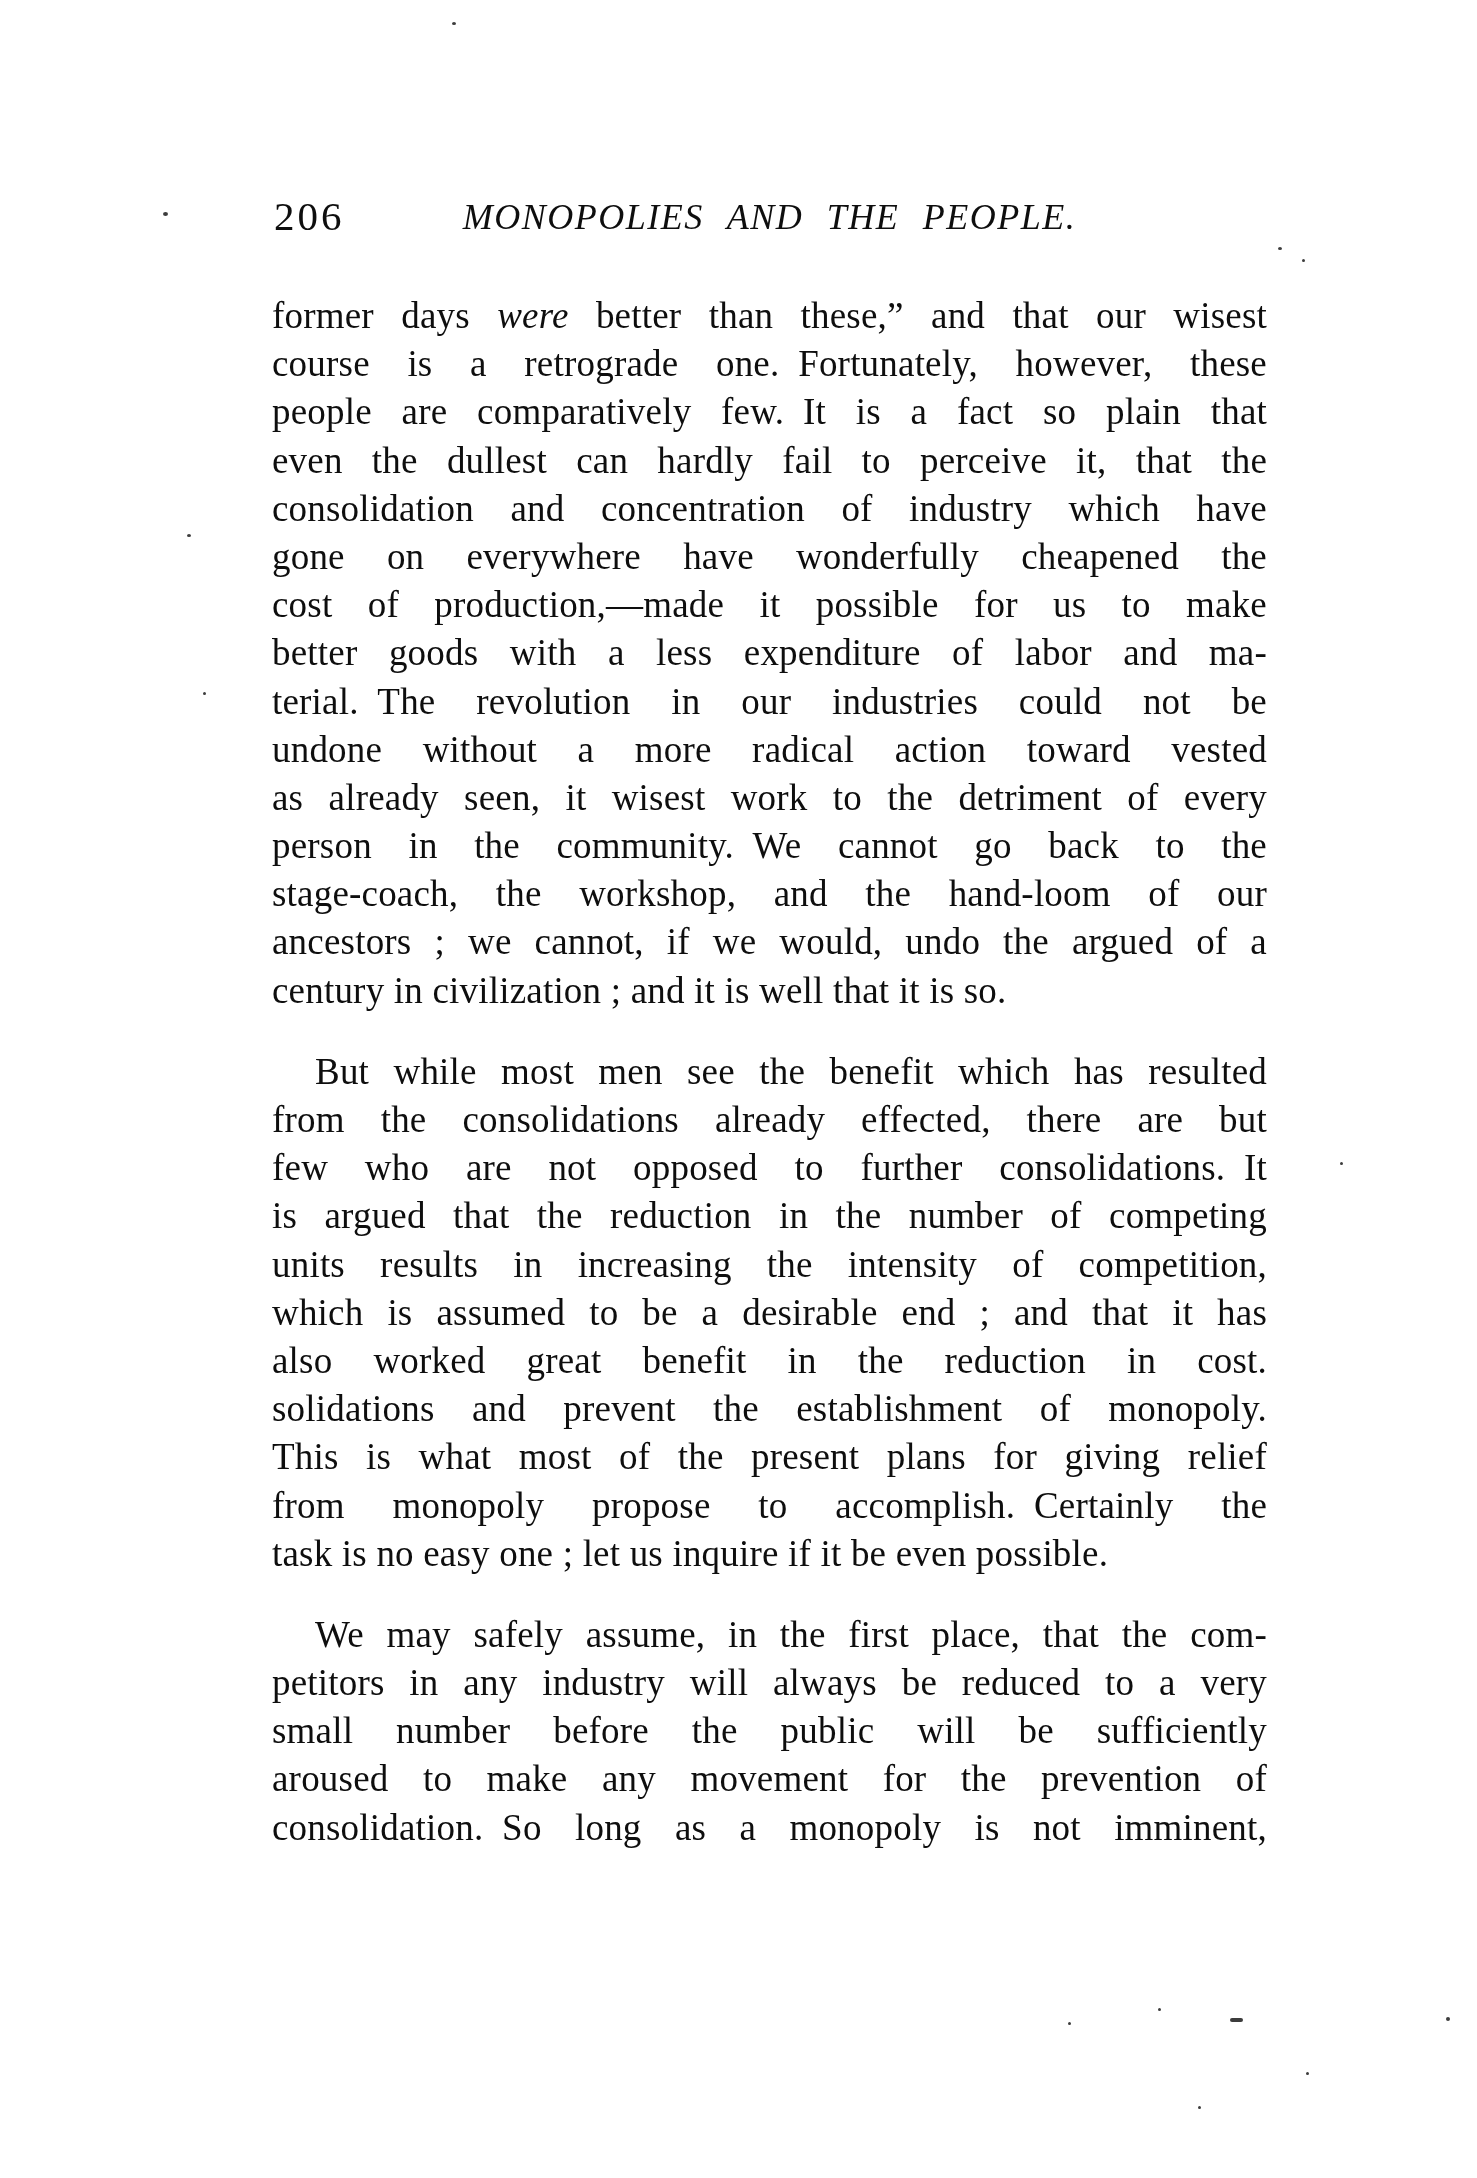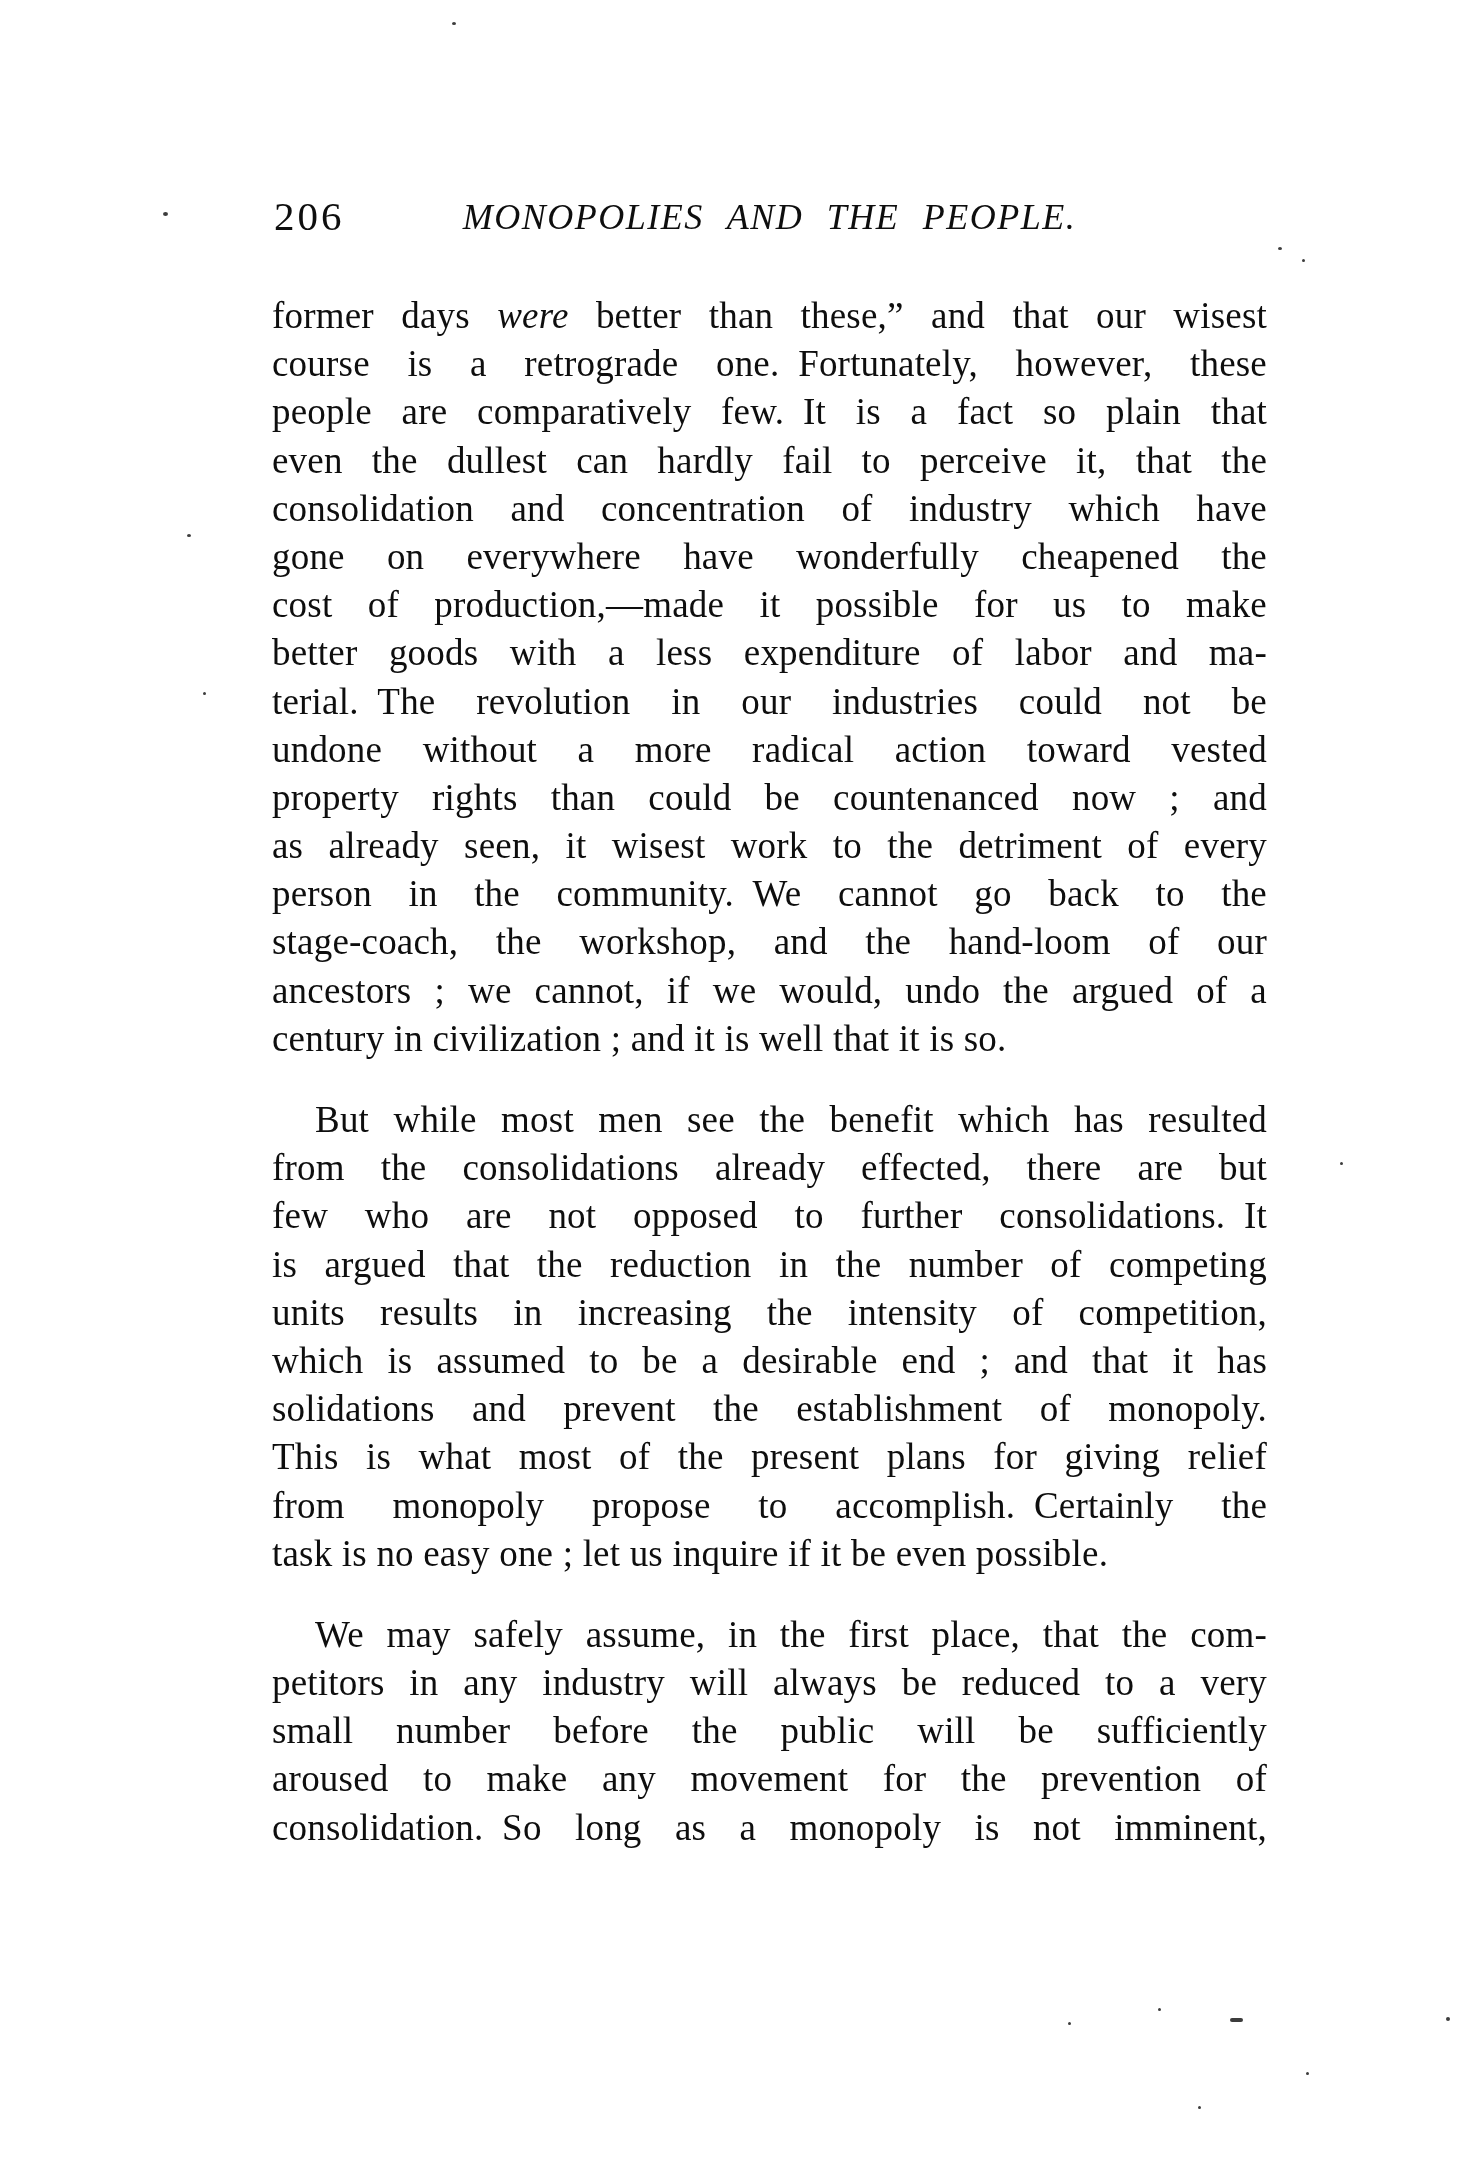--- a/index.html
+++ b/index.html
@@ -71,34 +71,34 @@
         <div class="line"><span>former days </span><i>were</i><span> better than these,” and that our wisest</span></div>
         <div class="line"><span>course is a retrograde one. Fortunately, however, these</span></div>
         <div class="line"><span>people are comparatively few. It is a fact so plain that</span></div>
         <div class="line"><span>even the dullest can hardly fail to perceive it, that the</span></div>
         <div class="line"><span>consolidation and concentration of industry which have</span></div>
         <div class="line"><span>gone on everywhere have wonderfully cheapened the</span></div>
         <div class="line"><span>cost of production,—made it possible for us to make</span></div>
         <div class="line"><span>better goods with a less expenditure of labor and ma-</span></div>
         <div class="line"><span>terial. The revolution in our industries could not be</span></div>
         <div class="line"><span>undone without a more radical action toward vested</span></div>
-        <div class="line"><span>property rights than could be countenanced now ; and</span></div>
         <div class="line"><span>as already seen, it wisest work to the detriment of every</span></div>
         <div class="line"><span>person in the community. We cannot go back to the</span></div>
         <div class="line"><span>stage-coach, the workshop, and the hand-loom of our</span></div>
         <div class="line"><span>ancestors ; we cannot, if we would, undo the argued of a</span></div>
         <div class="line lastline"><span>century in civilization ; and it is well that it is so.</span></div>
       </div>
       <div class="paragraph">
         <div class="line indent"><span>But while most men see the benefit which has resulted</span></div>
         <div class="line"><span>from the consolidations already effected, there are but</span></div>
         <div class="line"><span>few who are not opposed to further consolidations. It</span></div>
         <div class="line"><span>is argued that the reduction in the number of competing</span></div>
         <div class="line"><span>units results in increasing the intensity of competition,</span></div>
         <div class="line"><span>which is assumed to be a desirable end ; and that it has</span></div>
+        <div class="line"><span>also worked great benefit in the reduction in cost.</span></div>
         <div class="line"><span>solidations and prevent the establishment of monopoly.</span></div>
         <div class="line"><span>This is what most of the present plans for giving relief</span></div>
         <div class="line"><span>from monopoly propose to accomplish. Certainly the</span></div>
         <div class="line lastline"><span>task is no easy one ; let us inquire if it be even possible.</span></div>
       </div>
       <div class="paragraph">
         <div class="line indent"><span>We may safely assume, in the first place, that the com-</span></div>
         <div class="line"><span>petitors in any industry will always be reduced to a very</span></div>
         <div class="line"><span>small number before the public will be sufficiently</span></div>
         <div class="line"><span>aroused to make any movement for the prevention of</span></div>

